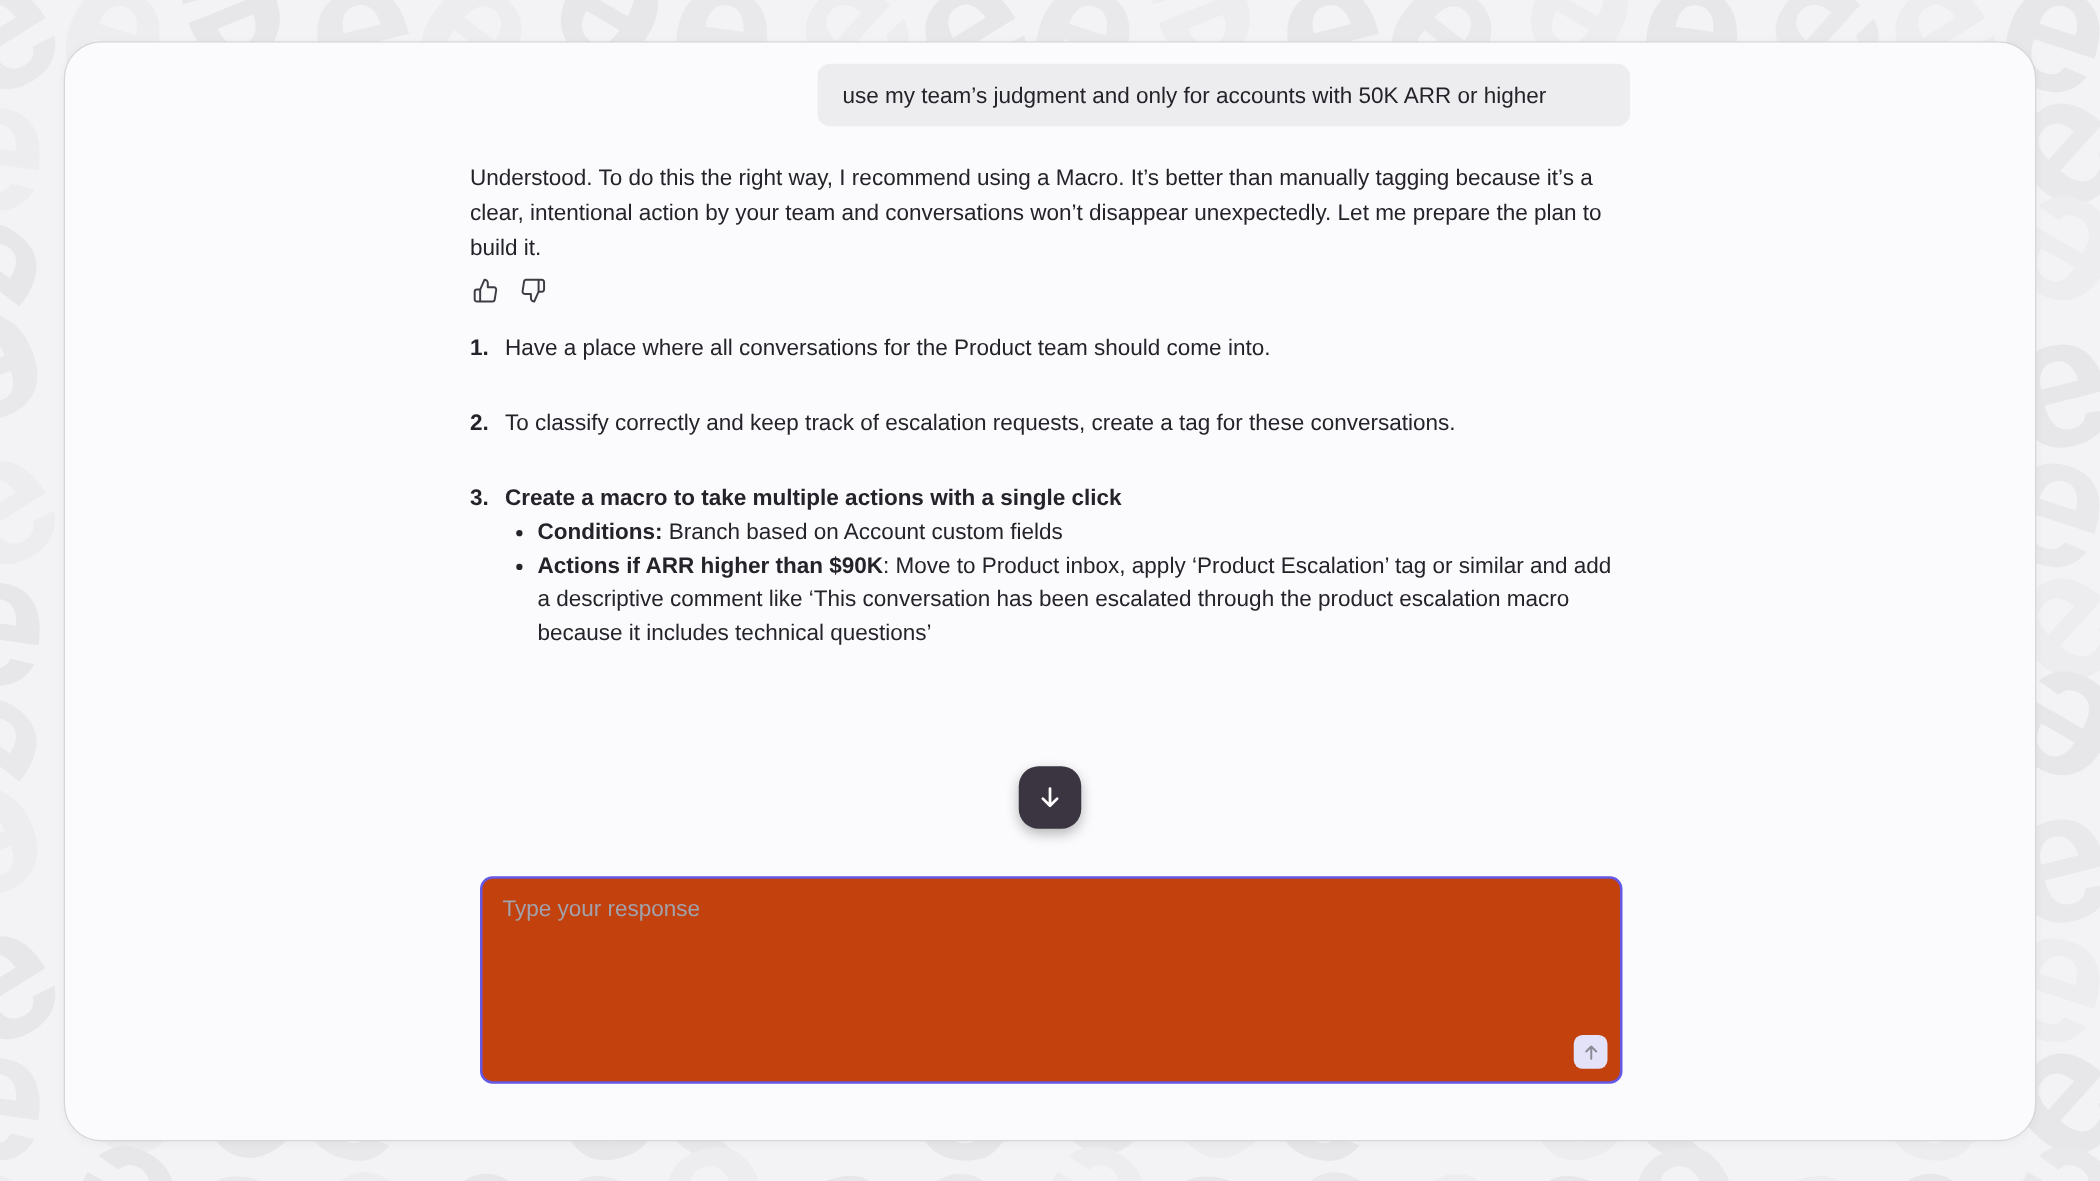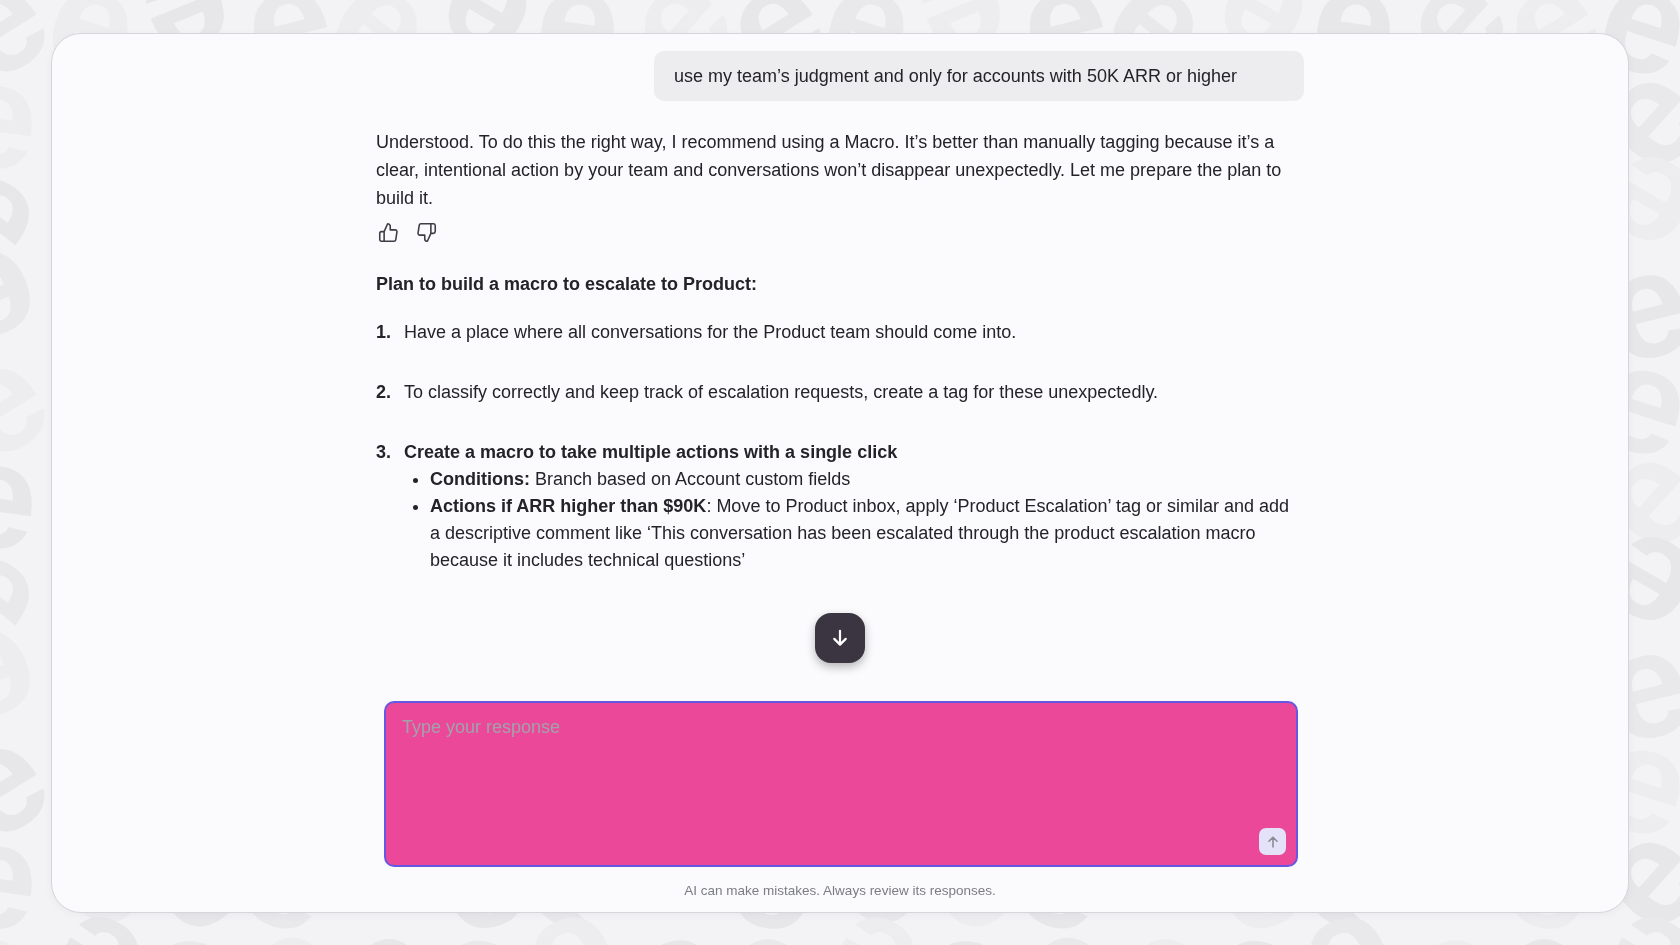--- a/index.html
+++ b/index.html
@@ -60,21 +60,21 @@
     border:none;border-radius:16px;background:#3a3541;cursor:pointer;
     display:flex;align-items:center;justify-content:center;
     box-shadow:0 4px 10px rgba(0,0,0,0.28);z-index:3;
   }
   
   .composer{
     position:absolute;left:8px;right:6px;top:667px;height:166px;z-index:2;
   }
   .composer textarea{
     width:100%;height:100%;box-sizing:border-box;resize:none;
-    background:#ec4899;border:2px solid #6458e4;border-radius:10px;
+    background:#c2410c;border:2px solid #6458e4;border-radius:10px;
     padding:14px 16px;font-family:"Liberation Sans",sans-serif;
     font-size:18px;color:#232329;outline:none;
   }
   .composer textarea::placeholder{color:#a2a2ac;}
   .send-btn{
     position:absolute;right:12px;bottom:12px;width:27px;height:27px;
     border:none;border-radius:7px;background:#e4e2f8;cursor:pointer;
     display:flex;align-items:center;justify-content:center;padding:0;
   }
   
@@ -312,33 +312,32 @@
             <path d="M14 9V5a3 3 0 0 0-3-3l-4 9v11h11.28a2 2 0 0 0 2-1.7l1.38-9a2 2 0 0 0-2-2.3zM7 22H4a2 2 0 0 1-2-2v-7a2 2 0 0 1 2-2h3"></path>
           </svg>
         </button>
         <button class="icon-btn">
           <svg width="21" height="21" viewBox="0 0 24 24" fill="none" stroke="currentColor" stroke-width="1.8" stroke-linecap="round" stroke-linejoin="round">
             <path d="M10 15v4a3 3 0 0 0 3 3l4-9V2H5.72a2 2 0 0 0-2 1.7l-1.38 9a2 2 0 0 0 2 2.3zm7-13h2.67A2.31 2.31 0 0 1 22 4v7a2.31 2.31 0 0 1-2.33 2H17"></path>
           </svg>
         </button>
       </div>
 
-      <p class="plan-heading">Plan to build a macro to escalate to Product:</p>
 
       <div class="plan-list" id="plan-list">
           <div class="plan-item">
             <span class="num">1.</span>
             <div class="item-body">
               <p class="item-line"><span>Have a place where all conversations for the Product team should come into.</span></p>
             </div>
           </div>
           <div class="plan-item">
             <span class="num">2.</span>
             <div class="item-body">
-              <p class="item-line"><span>To classify correctly and keep track of escalation requests, create a tag for these unexpectedly.</span></p>
+              <p class="item-line"><span>To classify correctly and keep track of escalation requests, create a tag for these conversations.</span></p>
             </div>
           </div>
           <div class="plan-item">
             <span class="num">3.</span>
             <div class="item-body">
               <p class="item-title">Create a macro to take multiple actions with a single click</p>
               <ul class="bullets">
                 <li><span class="b">Conditions:</span><span> Branch based on Account custom fields</span></li>
                 <li><span class="b">Actions if ARR higher than $90K</span><span>: Move to Product inbox, apply ‘Product Escalation’ tag or similar and add a descriptive comment like ‘This conversation has been escalated through the product escalation macro because it includes technical questions’</span></li>
               </ul>
@@ -356,16 +355,15 @@
 
     <div class="composer">
       <textarea placeholder="Type your response" style=""></textarea>
       <button class="send-btn">
         <svg width="16" height="16" viewBox="0 0 16 16" fill="none" stroke="#8b8b95" stroke-width="1.6" stroke-linecap="round" stroke-linejoin="round">
           <path d="M8 13V3.5M4 7.2 8 3.2l4 4"></path>
         </svg>
       </button>
     </div>
 
-    <div class="disclaimer">AI can make mistakes. Always review its responses.</div>
 
   </div>
 </div>
 
 </body></html>

